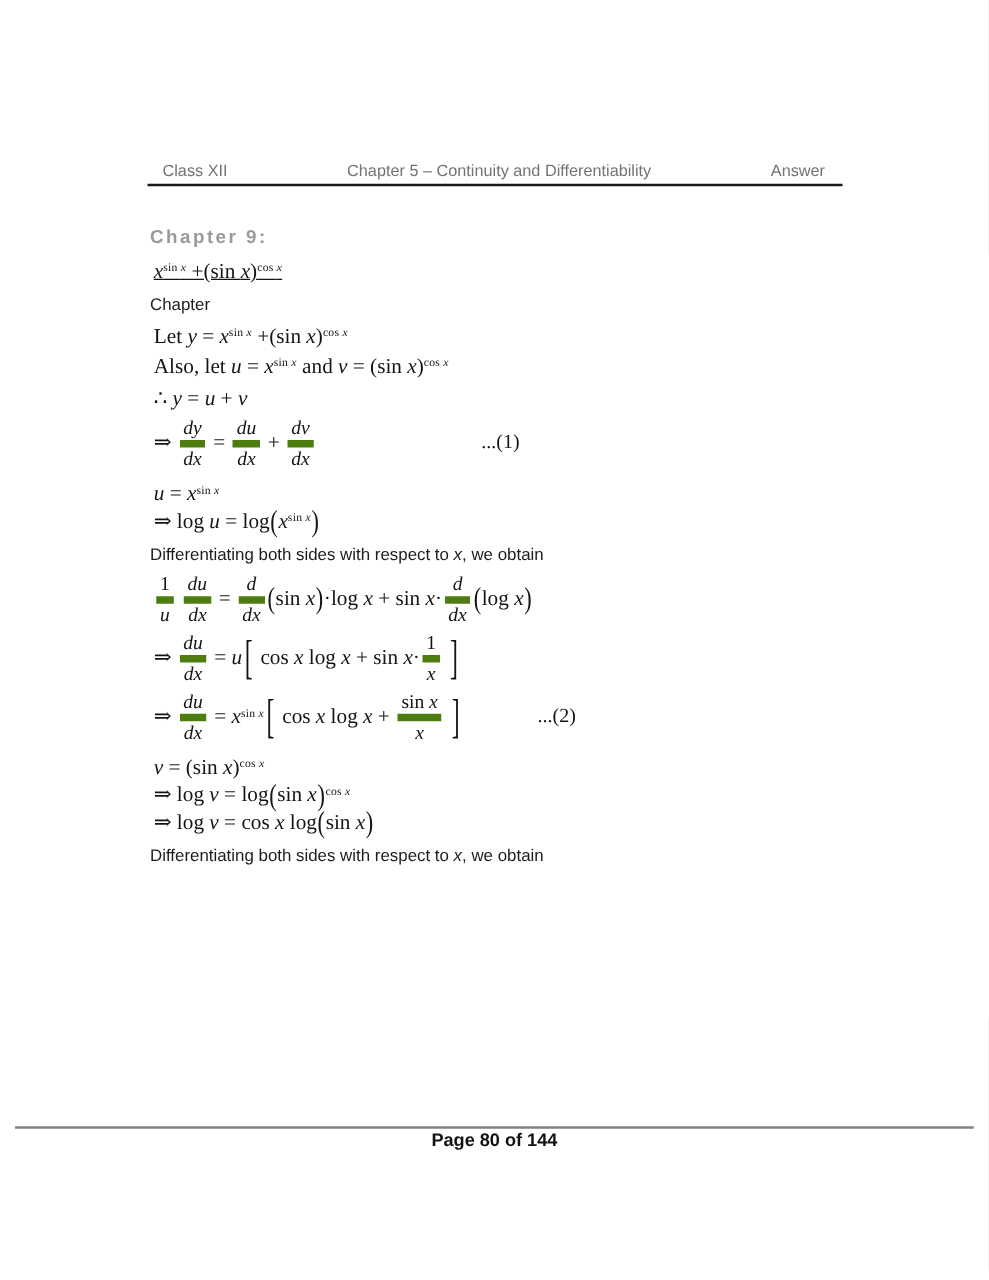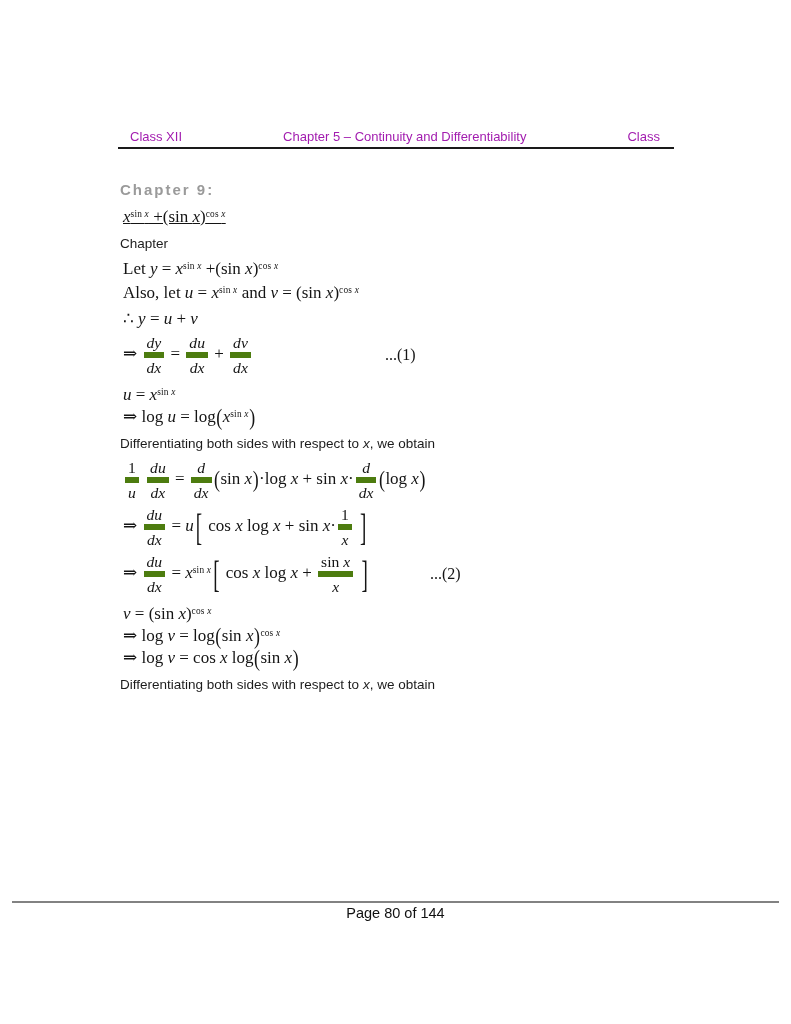--- a/index.html
+++ b/index.html
@@ -5,21 +5,21 @@
   html,body{margin:0;padding:0;background:#e8e8e8;}
   .page{
     position:relative;width:791px;height:1024px;margin:0 auto;
     background:#ffffff;overflow:hidden;
     font-family:"Liberation Sans",sans-serif;color:#1c1c1c;
   }
   
   .hdr{
     position:absolute;left:118px;top:129px;width:556px;
     display:flex;align-items:flex-start;
-    font-size:13px;color:#a21caf;
+    font-size:13px;color:#737373;
   }
   .hdr .hl{white-space:nowrap;padding-left:12px;}
   .hdr .hc{flex:1;text-align:center;white-space:nowrap;}
   .hdr .hr{white-space:nowrap;padding-right:14px;}
   .hrule{position:absolute;left:118px;top:147px;width:556px;border-top:2px solid #1a1a1a;}
   
   .content{position:absolute;left:120px;top:148px;width:570px;padding-top:33px;}
   .line{position:relative;}
   .qlabel{
     font-family:"Liberation Sans",sans-serif;font-weight:bold;font-size:15px;
@@ -42,32 +42,32 @@
   .bigp{transform:scaleY(1.35);font-size:1.05em;margin:0 0.5px;}
   .bigb{transform:scaleY(2.0);font-size:1.12em;margin:0 2px;}
   .eqlabel{
     position:absolute;top:50%;transform:translateY(-50%);
     font-family:"Liberation Serif","DejaVu Serif",serif;font-size:16px;color:#141414;
   }
   
   .frule{position:absolute;left:12px;top:901px;width:767px;border-top:2px solid #828282;}
   .pagenum{
     position:absolute;top:905px;left:0;width:100%;text-align:center;
-    font-family:"Liberation Sans",sans-serif;font-weight:normal;font-size:14.5px;color:#111;
+    font-family:"Liberation Sans",sans-serif;font-weight:bold;font-size:14.5px;color:#111;
   }
 </style>
 </head>
 <body>
 
 <div class="page">
 
   <div class="hdr">
     <span class="hl">Class XII</span>
     <span class="hc">Chapter 5 – Continuity and Differentiability</span>
-    <span class="hr">Class</span>
+    <span class="hr">Answer</span>
   </div>
   <div class="hrule"></div>
 
   <div class="content" id="content">
       <div class="line qlabel" style="margin-top: 0px;">Chapter 9:</div>
       <div class="line math" style="margin-top: 8px; text-decoration: underline;"><i>x</i><span class="sup">sin <i>x</i></span> +(sin <i>x</i>)<span class="sup">cos <i>x</i></span></div>
       <div class="line sans" style="margin-top: 8px;">Chapter</div>
       <div class="line math" style="margin-top: 6px;">Let <i>y</i> = <i>x</i><span class="sup">sin <i>x</i></span> +(sin <i>x</i>)<span class="sup">cos <i>x</i></span></div>
       <div class="line math" style="margin-top: 2px;">Also, let <i>u</i> = <i>x</i><span class="sup">sin <i>x</i></span> and <i>v</i> = (sin <i>x</i>)<span class="sup">cos <i>x</i></span></div>
       <div class="line math" style="margin-top: 4px;">∴ <i>y</i> = <i>u</i> + <i>v</i></div>

